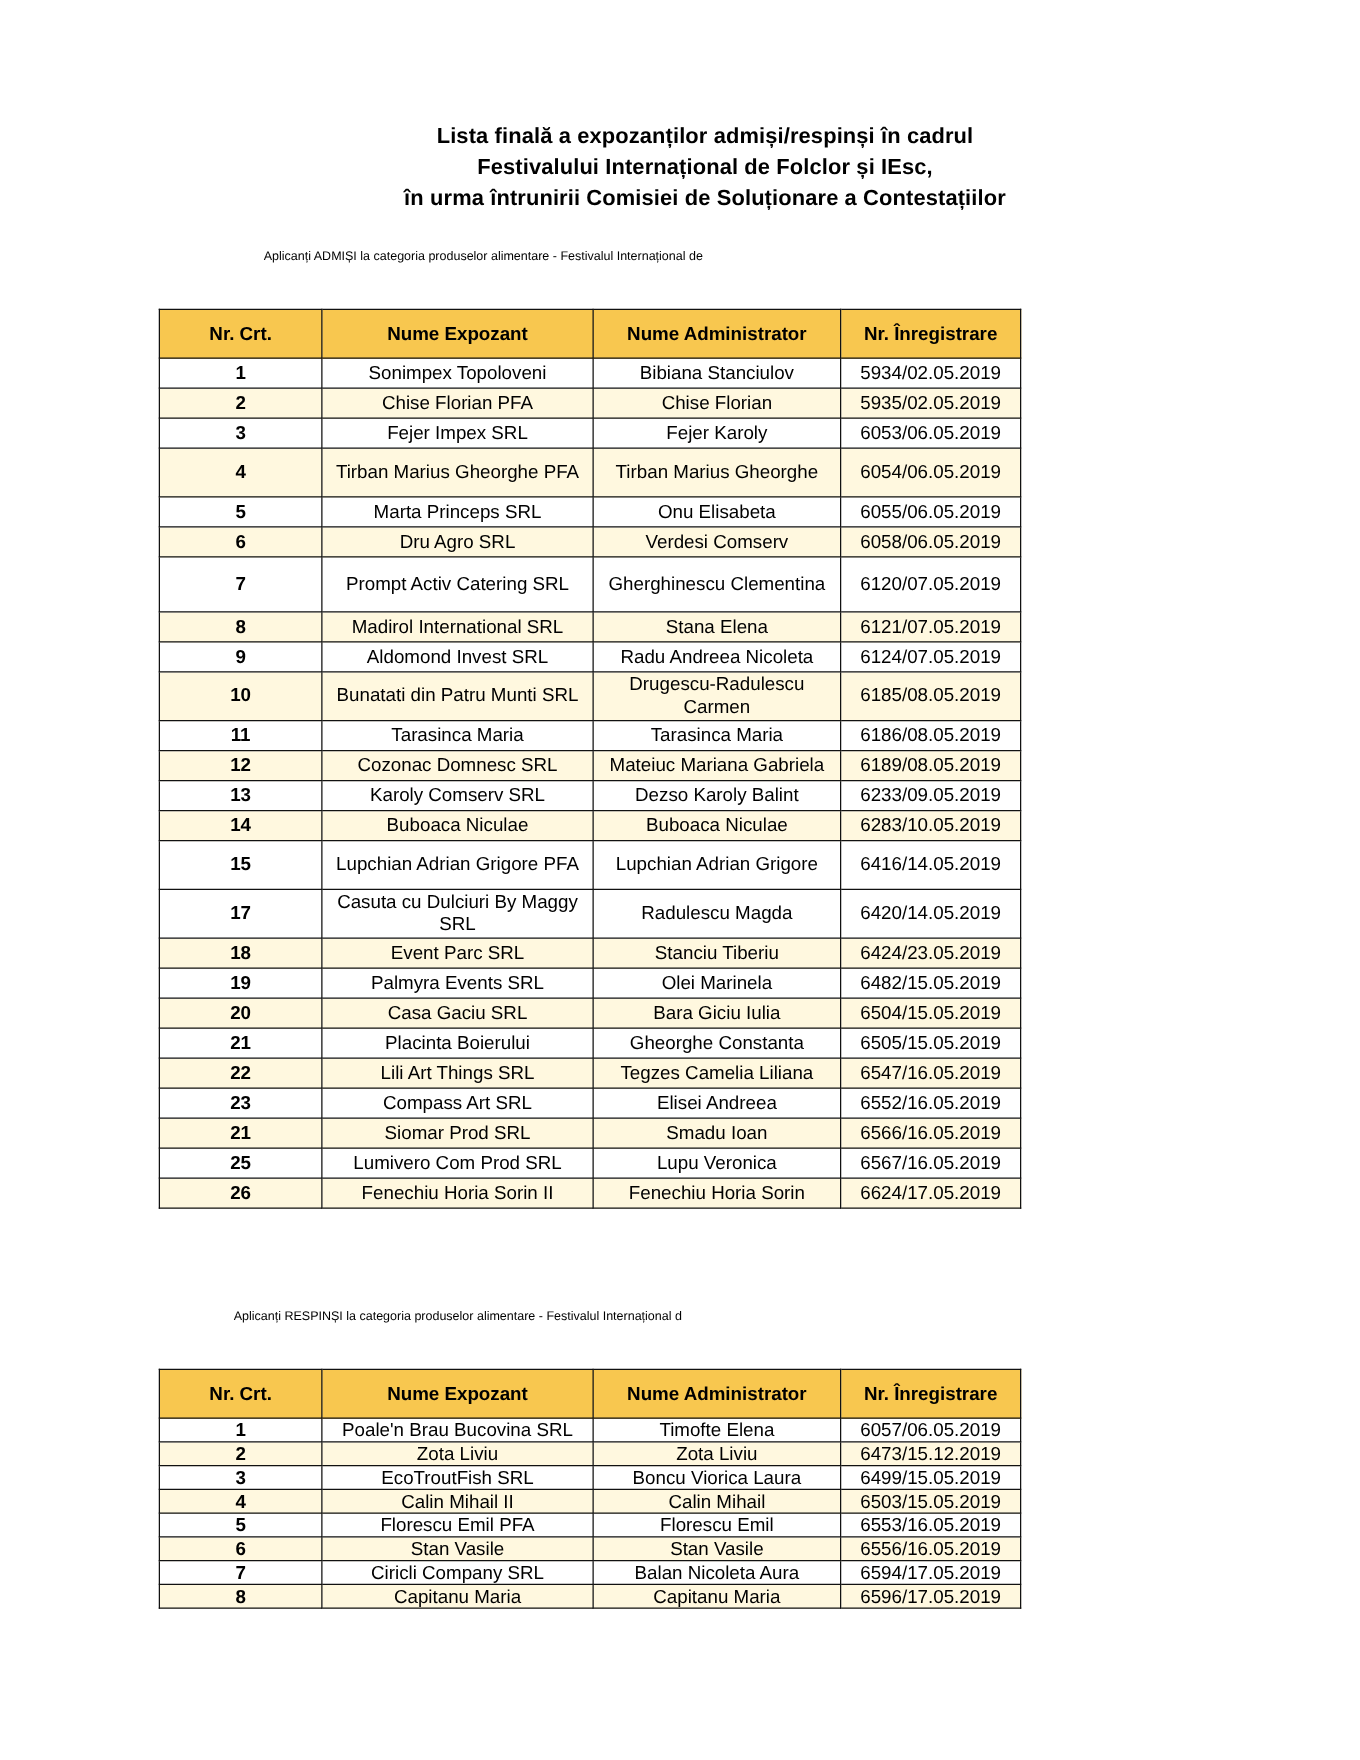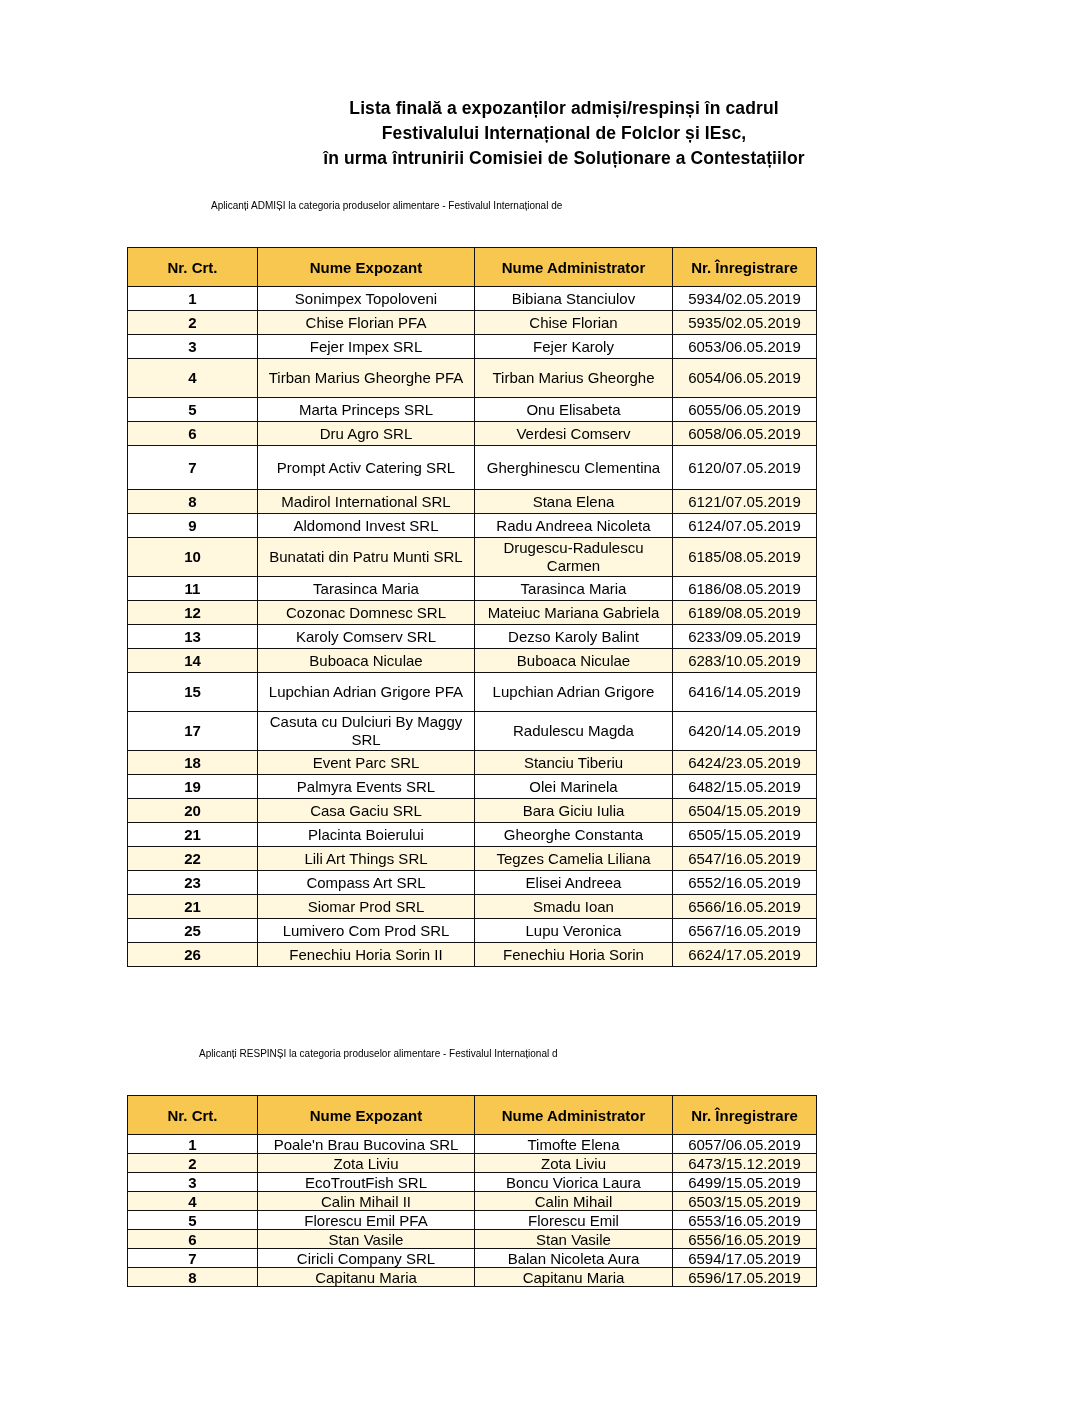--- a/index.html
+++ b/index.html
@@ -1,21 +1,21 @@
 <!DOCTYPE html>
 <html><head>
   <meta charset="utf-8">
   <style>
     html, body { margin: 0; padding: 0; background: #ffffff; }
     body { width: 1088px; height: 1408px; position: relative; font-family: "Liberation Sans", sans-serif; color: #000; overflow: hidden; }
     .title { position: absolute; left: 0; width: 1128px; top: 96px; text-align: center; font-weight: bold; font-size: 17.5px; line-height: 25px; letter-spacing: 0.1px; }
     .title div { white-space: nowrap; }
     .section-heading { position: absolute; font-weight: normal; font-size: 10px; white-space: nowrap; overflow: hidden; }
     #sec1 { left: 211px; top: 200px; width: 620px; }
-    #sec2 { left: 199px; top: 1048px; width: 630px; }
+    #sec2 { left: 187px; top: 1048px; width: 630px; }
     table { position: absolute; left: 127px; border-collapse: collapse; table-layout: fixed; font-size: 15px; }
     #tbl1 { top: 247px; }
     #tbl2 { top: 1095px; }
     col.c1 { width: 130px; } col.c2 { width: 217px; } col.c3 { width: 198px; } col.c4 { width: 144px; }
     th { background: #f8c74f; font-weight: bold; font-size: 15px; height: 38px; border: 1.5px solid #111; text-align: center; padding: 0; }
     td { border: 1.5px solid #111; text-align: center; padding: 0 2px; line-height: 18px; }
     td.num { font-weight: bold; }
     tr.alt td { background: #fff8df; }
     #tbl1 tr.r td { height: 23px; }
     #tbl1 tr.r2 td { height: 38px; }

